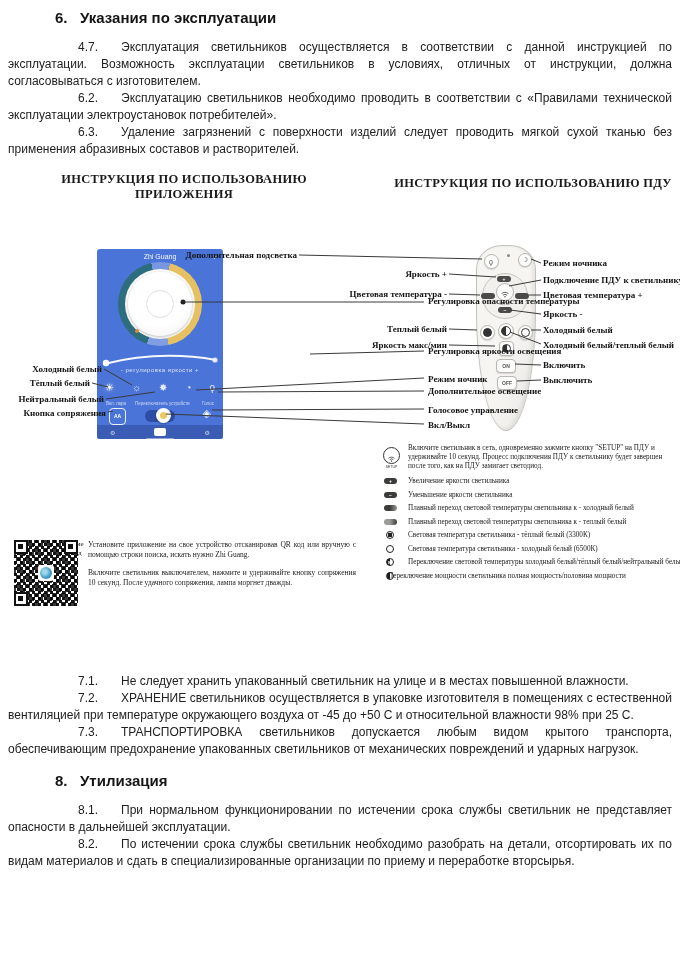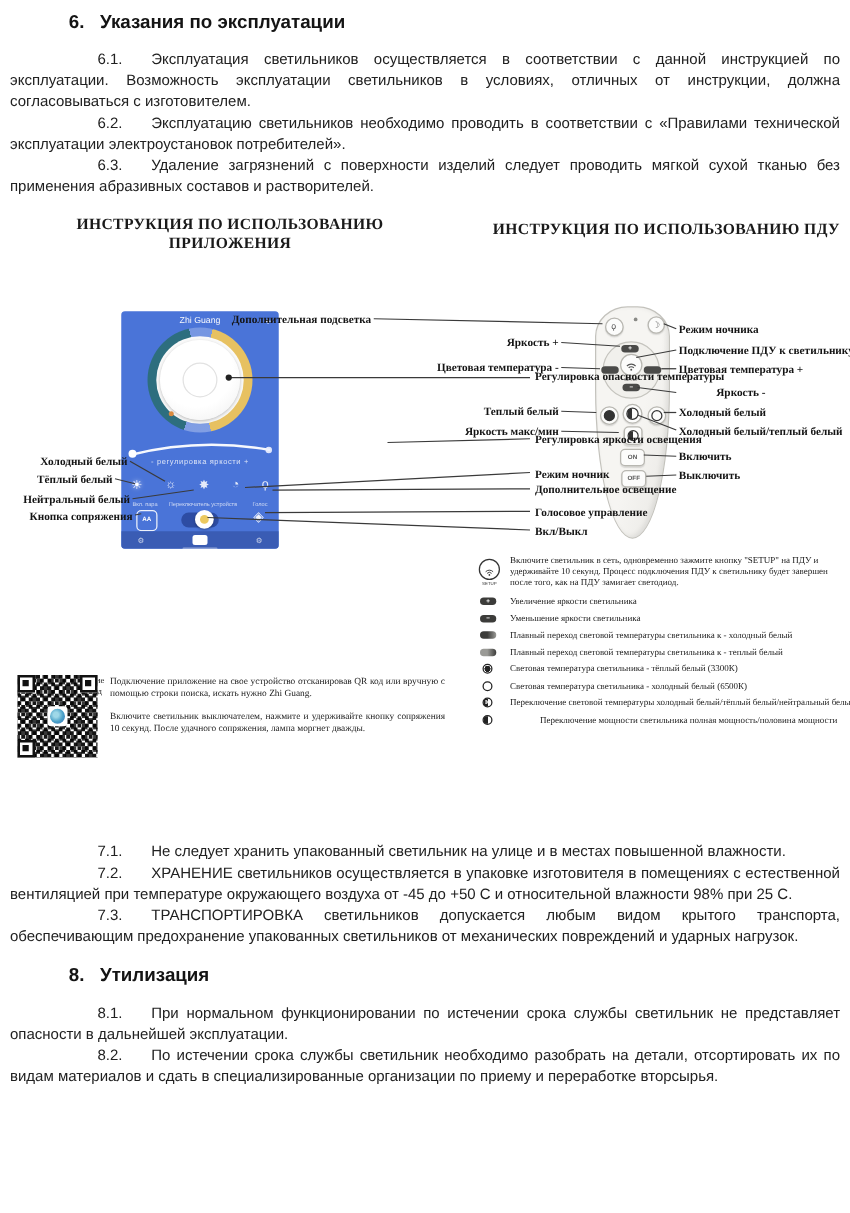--- a/index.html
+++ b/index.html
@@ -107,21 +107,21 @@
       background:radial-gradient(circle at 40% 40%,#9fd8e8 20%,#4aa0c8 55%,#3a6fb8 100%);}
   .qr-par{position:absolute;left:88px;width:268px;font:7.5px/9.5px "Liberation Serif",serif;color:#1b1b1b;text-align:justify;}
 </style>
 </head>
 <body>
 
 <div id="page">
 
   <div style="padding-top:8px;">
     <h2 class="sec-head"><span class="n">6.</span><span>Указания по эксплуатации</span></h2>
-    <p class="para mt"><span class="pnum">6.1.</span><span>Эксплуатация светильников осуществляется в соответствии с данной инструкцией по эксплуатации. Возможность эксплуатации светильников в условиях, отличных от инструкции,  должна согласовываться с изготовителем.</span></p>
+    <p class="para mt"><span class="pnum">4.7.</span><span>Эксплуатация светильников осуществляется в соответствии с данной инструкцией по эксплуатации. Возможность эксплуатации светильников в условиях, отличных от инструкции,  должна согласовываться с изготовителем.</span></p>
     <p class="para"><span class="pnum">6.2.</span><span>Эксплуатацию светильников необходимо проводить в соответствии с «Правилами технической эксплуатации электроустановок потребителей».</span></p>
     <p class="para"><span class="pnum">6.3.</span><span>Удаление загрязнений с поверхности изделий следует проводить мягкой сухой тканью без применения абразивных составов и растворителей.</span></p>
   </div>
 
   <div id="diagram">
 
     <div class="col-head" style="left:38px;top:8px;width:292px;font-family:Liberation Serif, serif;">
       <div>ИНСТРУКЦИЯ ПО ИСПОЛЬЗОВАНИЮ</div>
       <div>ПРИЛОЖЕНИЯ</div>
     </div>
@@ -222,21 +222,21 @@
     </div>
 
     <div class="ann ra" style="left:150px;top:86px;width:147px;">Дополнительная подсветка</div>
     <div class="ann ra" style="left:300px;top:105px;width:147px;">Яркость +</div>
     <div class="ann ra" style="left:300px;top:125px;width:147px;">Цветовая температура -</div>
     <div class="ann ra" style="left:300px;top:160px;width:147px;">Теплый белый</div>
     <div class="ann ra" style="left:300px;top:176px;width:147px;">Яркость макс/мин</div>
     <div class="ann" style="left:543px;top:94px;">Режим ночника</div>
     <div class="ann" style="left:543px;top:111px;">Подключение ПДУ к светильнику</div>
     <div class="ann" style="left:543px;top:126px;">Цветовая температура +</div>
-    <div class="ann" style="left:543px;top:145px;margin-left:30px;">Яркость -</div>
+    <div class="ann" style="left:543px;top:145px;">Яркость -</div>
     <div class="ann" style="left:543px;top:161px;">Холодный белый</div>
     <div class="ann" style="left:543px;top:176px;">Холодный белый/теплый белый</div>
     <div class="ann" style="left:543px;top:196px;">Включить</div>
     <div class="ann" style="left:543px;top:211px;">Выключить</div>
 
     <svg id="lines" width="680" height="498">
       <g stroke="#3a3a3a" stroke-width="1">
         <line x1="183" y1="138" x2="424" y2="138"></line>
         <line x1="310" y1="190" x2="424" y2="187"></line>
         <line x1="196" y1="226" x2="424" y2="214"></line>
@@ -282,34 +282,34 @@
       <div class="leg-text" style="left:408px;top:340px;">Плавный переход световой температуры светильника к - холодный белый</div>
       <div class="leg-icon lpill grad-w" style="left:384px;top:354.5px;"></div>
       <div class="leg-text" style="left:408px;top:353.5px;">Плавный переход световой температуры светильника к - теплый белый</div>
       <div class="leg-icon lcirc fill" style="left:386px;top:367px;position:absolute;"></div>
       <div class="leg-text" style="left:408px;top:367px;">Световая температура светильника - тёплый белый (3300К)</div>
       <div class="leg-icon lcirc" style="left:386px;top:380.5px;position:absolute;"></div>
       <div class="leg-text" style="left:408px;top:380.5px;">Световая температура светильника - холодный белый (6500К)</div>
       <div class="leg-icon lcirc halfk" style="left:386px;top:394px;position:absolute;">К</div>
       <div class="leg-text" style="left:408px;top:394px;">Переключение световой температуры холодный белый/тёплый белый/нейтральный белый</div>
       <div class="leg-icon lcirc half" style="left:386px;top:407.5px;position:absolute;"></div>
-      <div class="leg-text" style="left:432px;top:407.5px;font-family:Liberation Serif, serif;">Переключение мощности светильника полная мощность/половина мощности</div>
+      <div class="leg-text" style="left:388px;top:407.5px;font-family:Liberation Serif, serif;">Переключение мощности светильника полная мощность/половина мощности</div>
     </div>
 
     <div id="qr-cap">
       <div>Загрузите приложение</div>
       <div>отсканировав QR код</div>
     </div>
     <div id="qr">
       <div class="finder" style="left:0;top:0;"></div>
       <div class="finder" style="right:0;top:0;"></div>
       <div class="finder" style="left:0;bottom:0;"></div>
       <div class="qr-app"></div>
     </div>
-    <div class="qr-par" style="top:376px;">Подключение приложение на свое устройство отсканировав QR код или вручную с помощью строки поиска, искать нужно Zhi Guang.</div>
+    <div class="qr-par" style="top:376px;">Установите приложение на свое устройство отсканировав QR код или вручную с помощью строки поиска, искать нужно Zhi Guang.</div>
     <div class="qr-par" style="top:404px;">Включите светильник выключателем, нажмите и удерживайте кнопку сопряжения 10 секунд. После удачного сопряжения, лампа моргнет дважды.</div>
   </div>
 
   <div style="margin-top:10px;">
     <p class="para mt"><span class="pnum">7.1.</span><span>Не следует хранить упакованный светильник на улице и в местах повышенной влажности.</span></p>
     <p class="para"><span class="pnum">7.2.</span><span>ХРАНЕНИЕ светильников осуществляется в упаковке изготовителя в помещениях с естественной вентиляцией при температуре окружающего воздуха от -45 до +50 С и относительной влажности 98% при 25 С.</span></p>
     <p class="para"><span class="pnum">7.3.</span><span>ТРАНСПОРТИРОВКА светильников допускается любым видом крытого транспорта, обеспечивающим предохранение упакованных светильников от механических повреждений и ударных нагрузок.</span></p>
   </div>
 
   <div style="margin-top:13px;">

